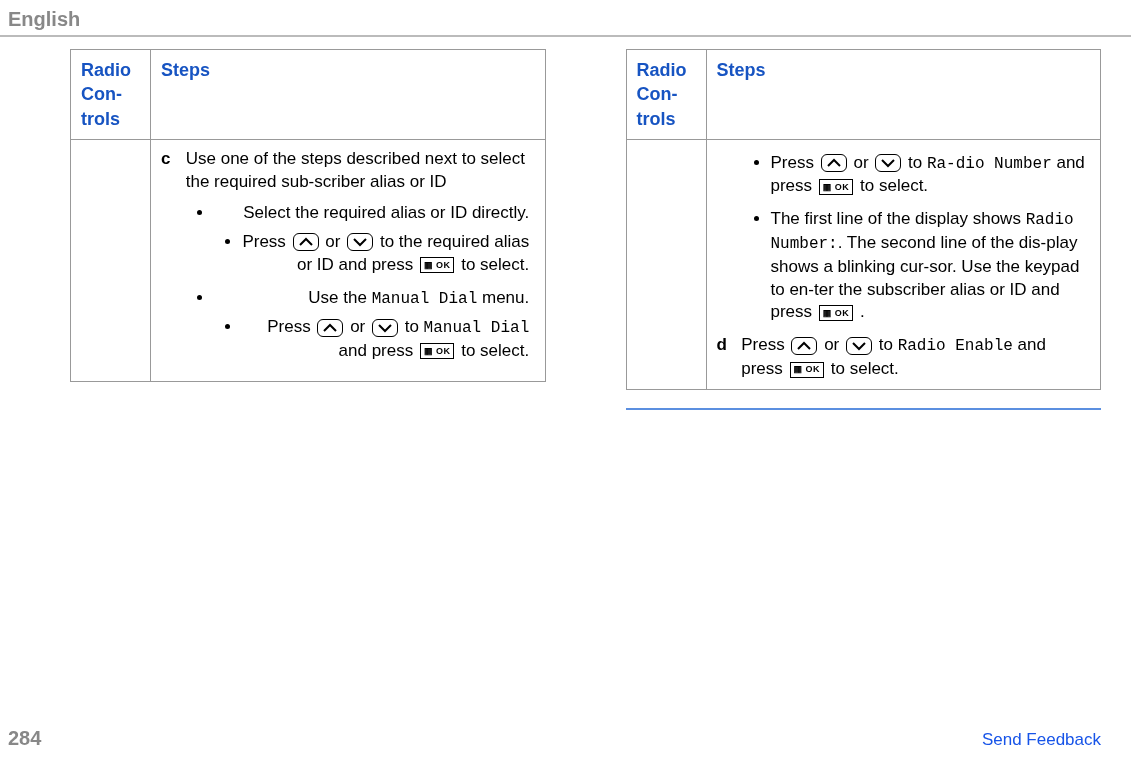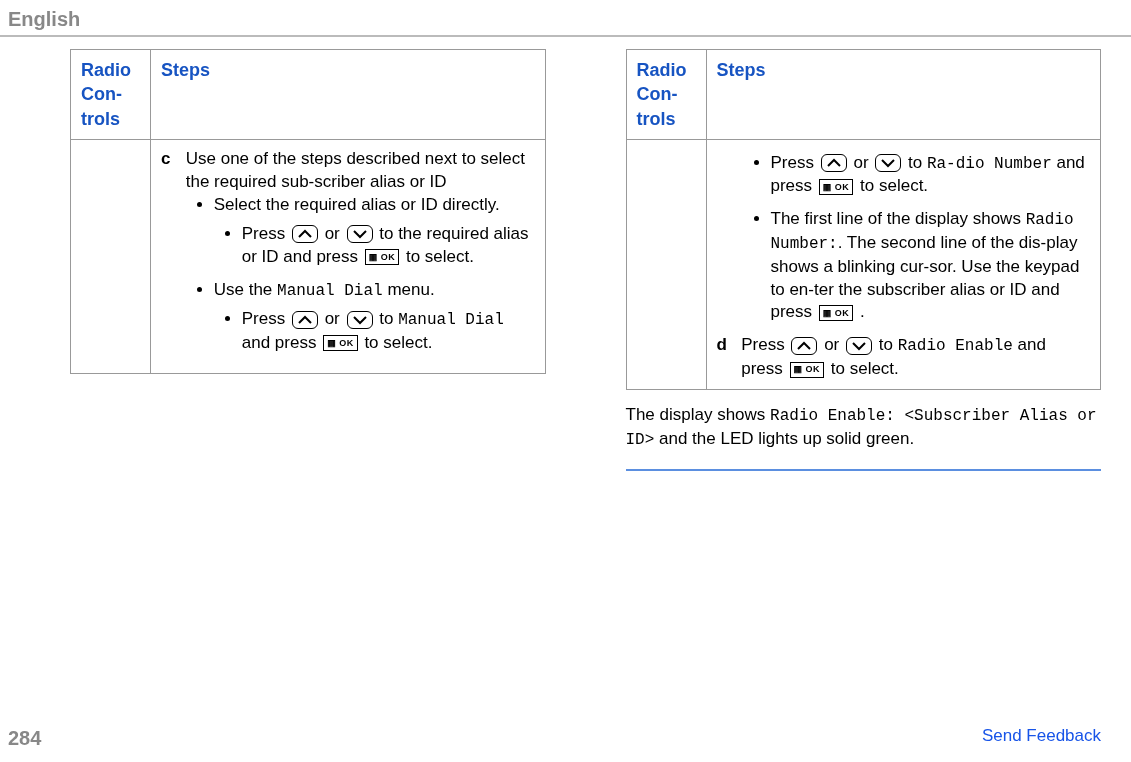--- a/index.html
+++ b/index.html
@@ -56,21 +56,22 @@
     vertical-align: top;
   }
   .step-body {
     display: inline-block;
     vertical-align: top;
     width: calc(100% - 30px);
   }
   ul.l1 {
     list-style: disc;
     padding-left: 28px;
-    margin: 0 0;
+    margin: 8px 0;
+    text-align: right;
   }
   ul.l2 {
     list-style: disc;
     padding-left: 28px;
     margin: 6px 0;
   }
   ul.l1 > li, ul.l2 > li {
     margin-bottom: 10px;
   }
   .mono {
@@ -117,21 +118,21 @@
     margin: 18px 0 0 0;
   }
   .footer {
     position: absolute;
     bottom: 10px;
     left: 0;
     width: 100%;
     padding: 0 30px 0 8px;
     display: flex;
     justify-content: space-between;
-    align-items: flex-start;
+    align-items: flex-end;
     gap: 36px;
   }
   .page-num {
     color: #888;
     font-weight: bold;
     font-size: 20px;
   }
   .feedback {
     color: #1754e8;
     font-size: 17px;
@@ -268,23 +269,20 @@
               <span> to </span><span class="mono">Radio Enable</span><span> and press </span>
               <span class="icon-ok">▦ OK</span>
               <span> to select.</span>
             </span>
           </div>
         </td>
       </tr>
     </tbody>
       </table>
 
-    <div class="after-text">
-      <span>The display shows </span><span class="mono">Radio Enable: &lt;Subscriber Alias or ID&gt;</span><span> and the LED lights up solid green.</span>
-    </div>
     <hr class="hr-blue">
   </div>
 
 </div>
 
 <div class="footer">
   <span class="page-num">284</span>
   <a class="feedback">Send Feedback</a>
 </div>
 

